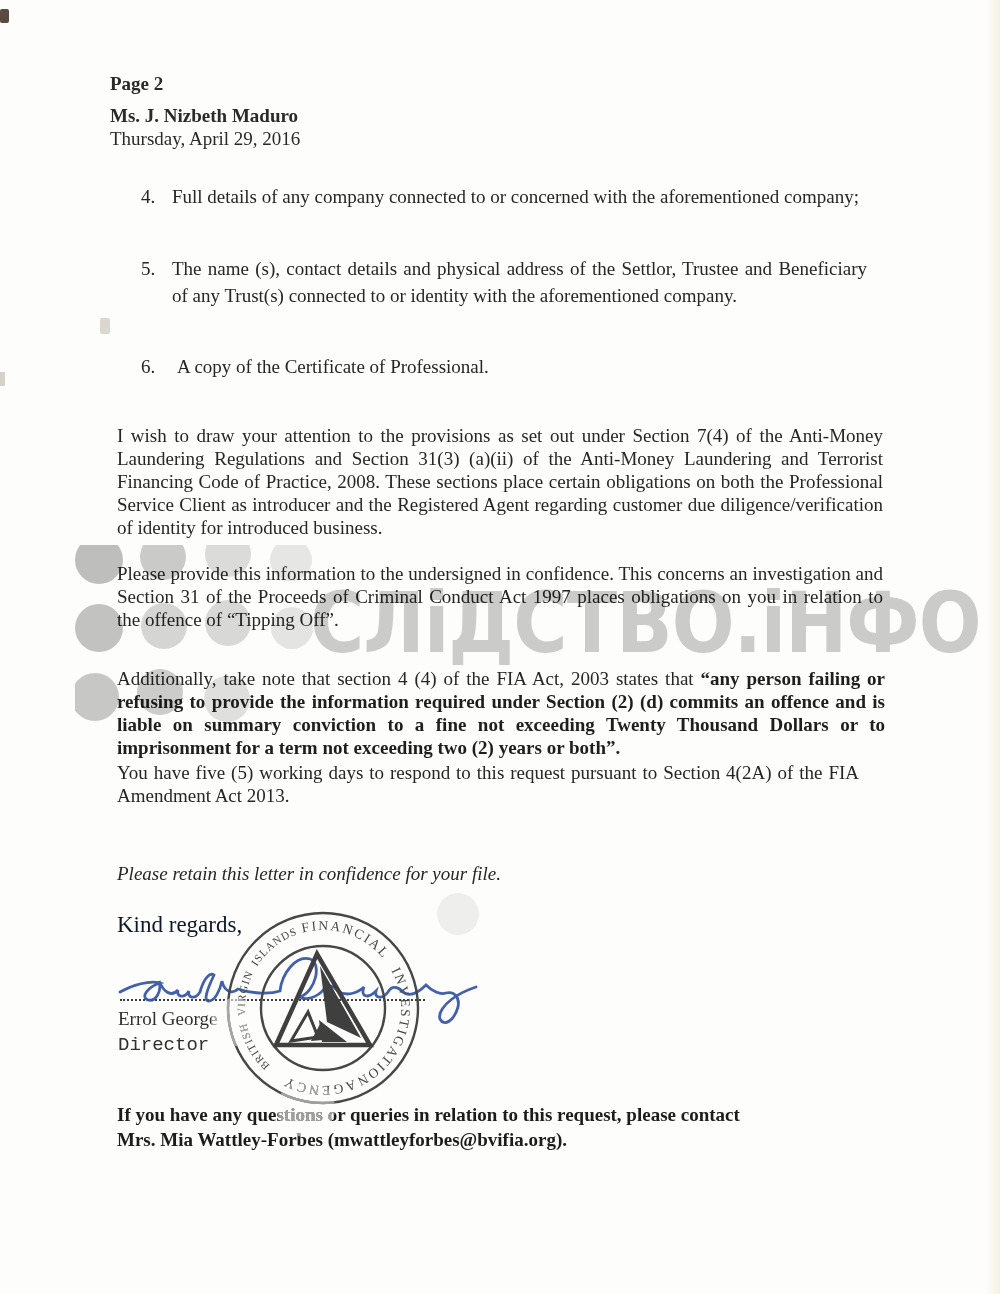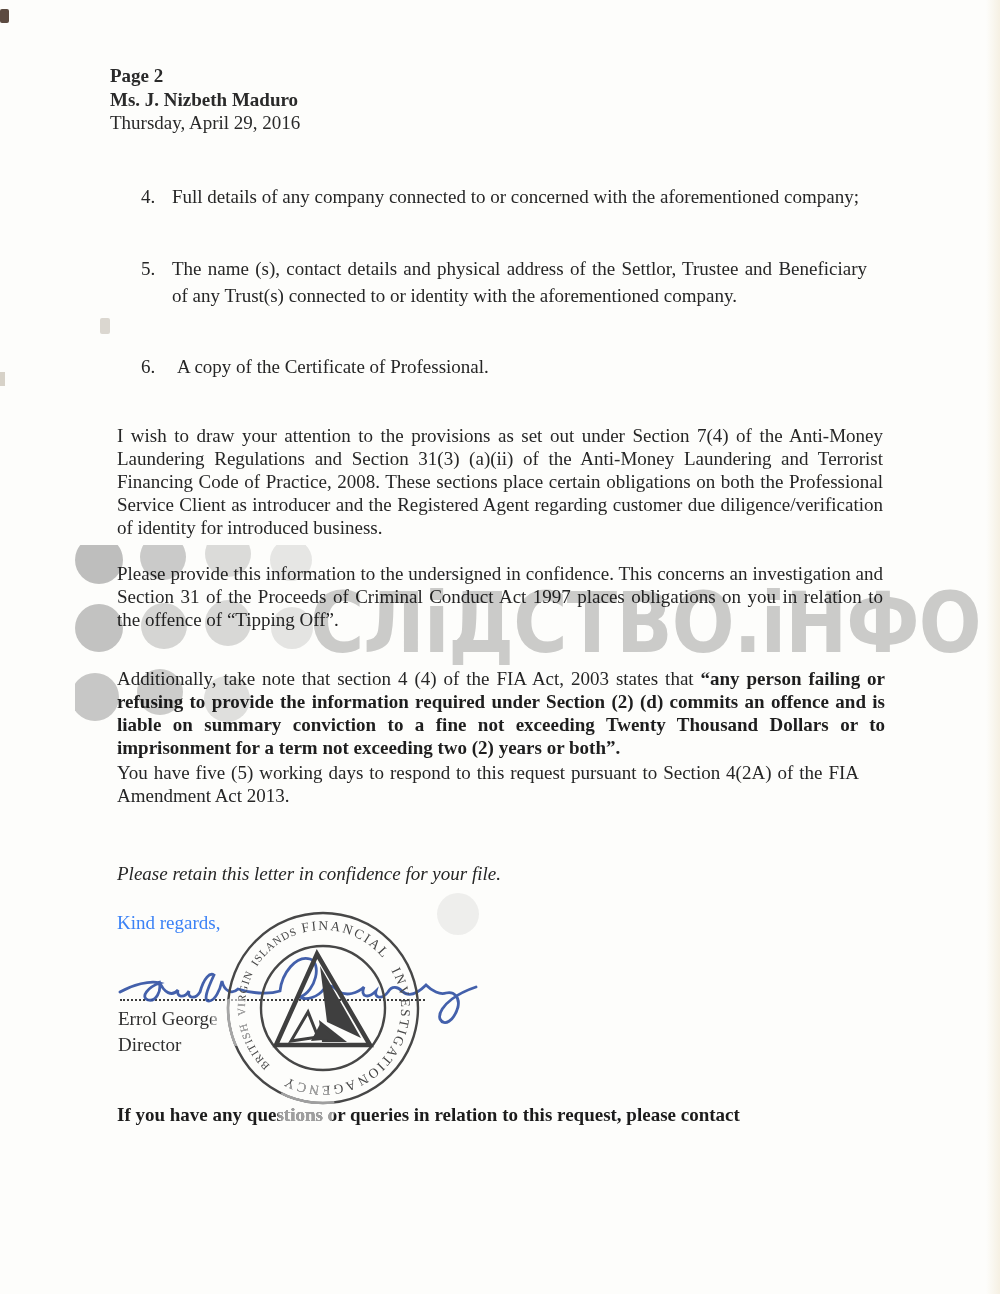--- a/index.html
+++ b/index.html
@@ -5,31 +5,31 @@
   html,body{margin:0;padding:0;}
   body{
     width:1000px;height:1294px;
     background:#fdfdfb;
     font-family:"Liberation Serif", serif;
     color:#242424;
     position:relative;
     overflow:hidden;
   }
   .abs{position:absolute;}
-  .b{font-weight:bold;}
+  .b{font-weight:bold;margin-top:8px;}
   .hdr{left:110px;top:64px;font-size:19px;line-height:23.5px;color:#2a2a2a;}
   .li{display:flex;font-size:19px;line-height:26.5px;color:#262626;}
   .li .num{width:31px;flex:0 0 31px;}
   .li .lt{width:695px;text-align:justify;}
   .para{left:117px;font-size:19px;line-height:23px;text-align:justify;color:#262626;}
   .quote{font-weight:bold;color:#1e1e1e;}
-  .salut{left:117px;top:912px;font-size:19px;color:#3b82f6;}
+  .salut{left:117px;top:912px;font-size:23px;color:#0f172a;}
   .sigline{left:120px;top:999px;width:305px;height:0;border-bottom:2.5px dotted #3c3c3c;}
   .signame{left:118px;top:1008px;font-size:19px;color:#303030;}
-  .sigtitle{left:118px;top:1034px;font-size:19px;color:#303030;}
+  .sigtitle{left:118px;top:1034px;font-size:19px;color:#303030;font-family:Liberation Mono, monospace;}
   .footer{left:117px;top:1102px;width:745px;font-size:19px;line-height:25px;font-weight:bold;color:#1c1c1c;}
   .sealtxt{font-family:"Liberation Serif",serif;fill:#474747;}
   .wm-text{
     left:310px;top:581px;
     font-family:"DejaVu Sans", sans-serif;
     font-weight:bold;font-size:84px;line-height:84px;
     letter-spacing:-1px;color:#c2c2c2;opacity:.82;
     transform:scaleX(.88);transform-origin:left top;
     mix-blend-mode:multiply;white-space:nowrap;pointer-events:none;
   }
@@ -112,20 +112,21 @@
       <path d="M94,46 L53,137 L147,137 Z" fill="none" stroke-width="4.5" stroke-linejoin="miter"></path>
       <path d="M97,58 L138,130 L104,114 Z" stroke="none"></path>
       <path d="M96,112 L124,134 L99,134 Z" stroke="none"></path>
       <path d="M85,104 L68,133 L95,129 Z" fill="none" stroke-width="3"></path>
       <path d="M97,116 L88,133 L112,131 Z" stroke="none"></path>
     </g>
   </svg>
 
   <div class="footer abs">
     <div>If you have any questions or queries in relation to this request, please contact</div>
+    <div>Mrs. Mia Wattley-Forbes (mwattleyforbes@bvifia.org).</div>
   </div>
 
   <svg class="wm-dots abs" style="left:75px;top:545px;" width="320" height="220" viewBox="0 0 320 220">
     <g opacity="0.85">
       <circle cx="24" cy="15" r="24" fill="#b6b6b6"></circle>
       <circle cx="88" cy="12" r="23" fill="#c4c4c4"></circle>
       <circle cx="153" cy="9" r="23" fill="#d8d8d8"></circle>
       <circle cx="216" cy="15" r="21" fill="#e4e4e4"></circle>
       <circle cx="24" cy="83" r="24" fill="#bababa"></circle>
       <circle cx="89" cy="81" r="23" fill="#d0d0d0"></circle>

